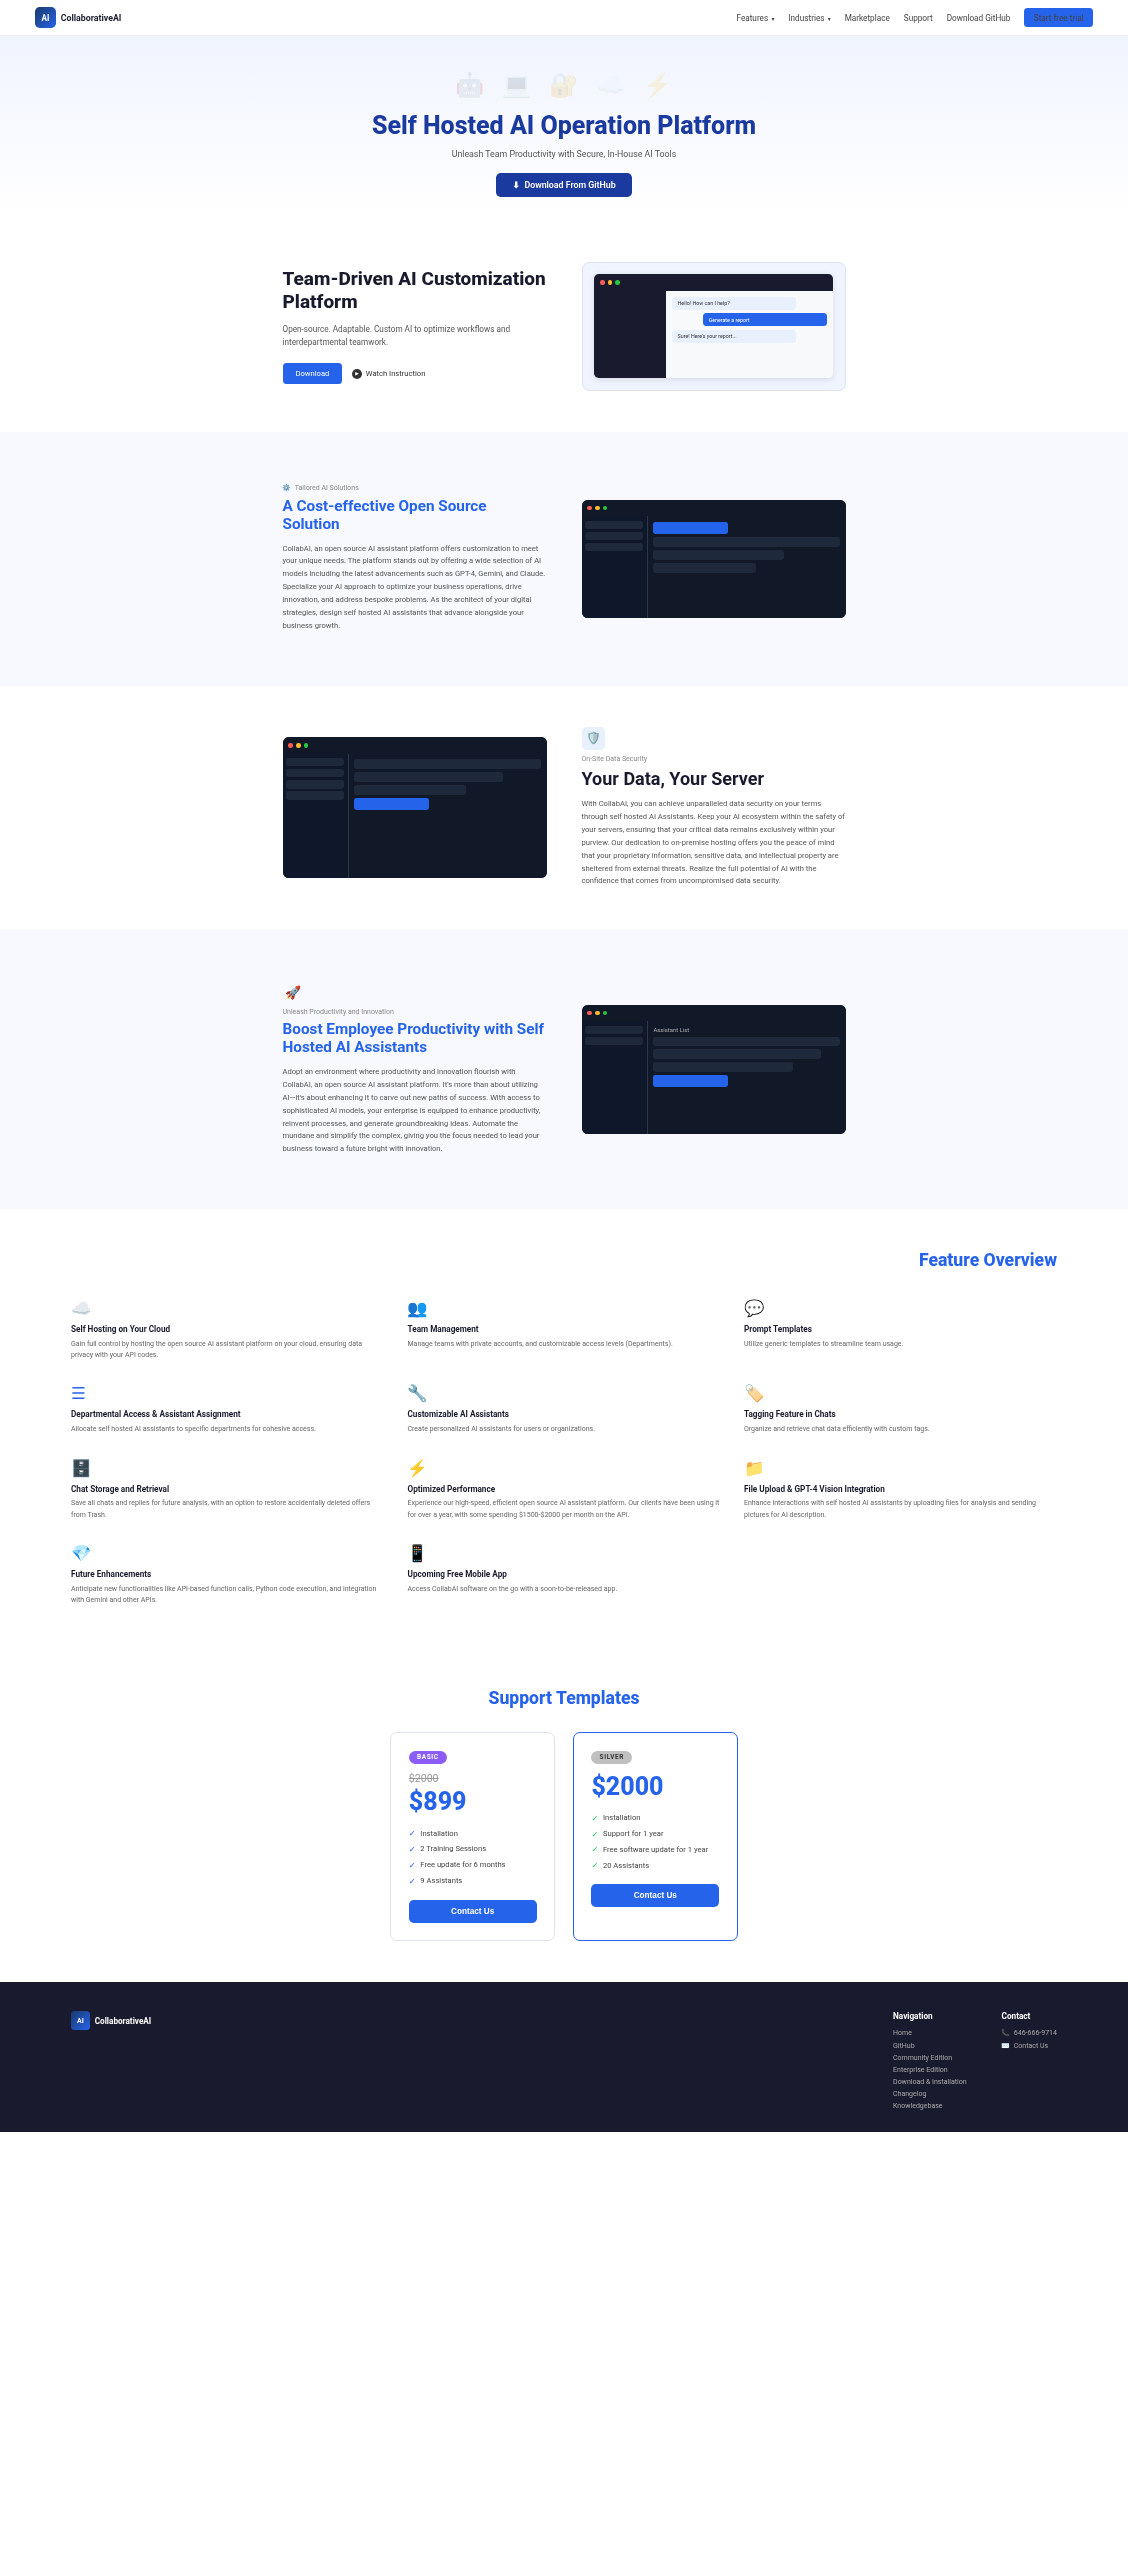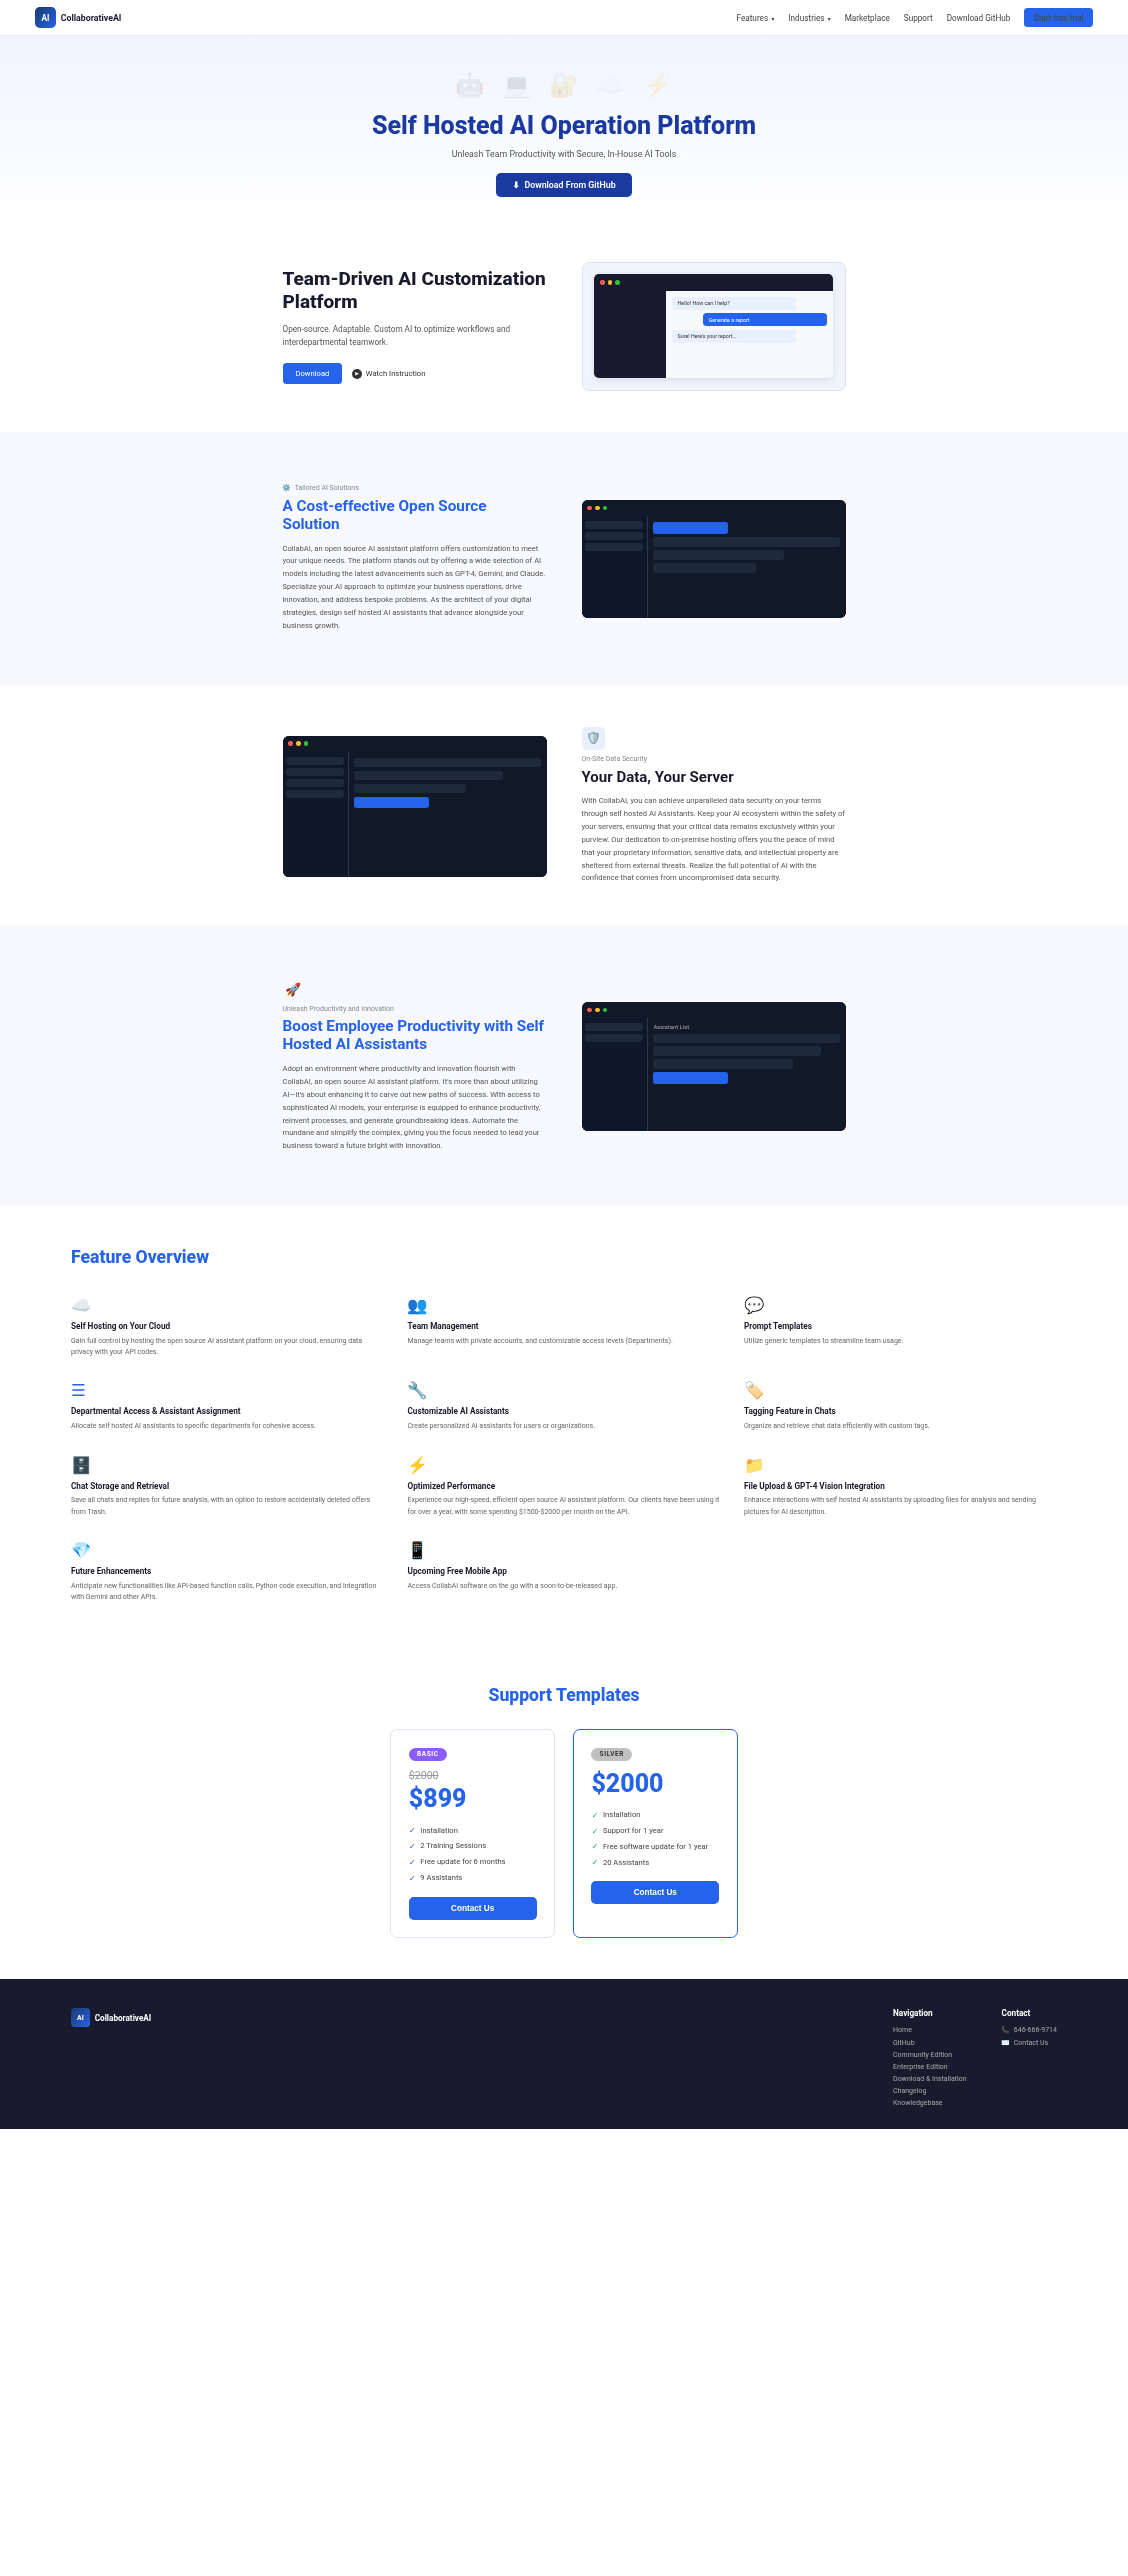--- a/index.html
+++ b/index.html
@@ -58,35 +58,35 @@
     .dark-sidebar { width: 25%; background: #0f172a; border-right: 0.6px solid #2d3748; padding: 4.7px 3.5px; }
     .dark-sidebar-item { background: #1e293b; border-radius: 2.4px; height: 8.2px; margin-bottom: 2.9px; }
     .dark-main { flex: 1; padding: 5.9px; }
     .dark-row { background: #1e293b; height: 9.4px; border-radius: 2.4px; margin-bottom: 3.5px; }
     .dark-row-blue { background: #2563eb; height: 11.8px; border-radius: 2.4px; margin-bottom: 3.5px; width: 40%; }
 
     
     .section-data { display: flex; align-items: center; gap: 35px; padding: 41px 71px; max-width: 705px; margin: 0 auto; }
     .section-data-img { flex: 1; }
     .section-data-text { flex: 1; }
-    .section-data-text h2 { font-size: 15px; font-weight: 700; color: #1a1a2e; margin-bottom: 9.4px; }
+    .section-data-text h2 { font-size: 18px; font-weight: 700; color: #1a1a2e; margin-bottom: 9.4px; }
     .section-data-text p { color: #555; font-size: 7.6px; line-height: 1.7; }
     .shield-icon-wrap { width: 23.5px; height: 23.5px; background: #e8f0fe; border-radius: 4.7px; display: flex; align-items: center; justify-content: center; margin-bottom: 4.7px; color: #2563eb; font-size: 11.8px; }
 
     
     .section-boost { display: flex; align-items: center; gap: 35px; padding: 41px 71px; max-width: 705px; margin: 0 auto; }
     .section-boost-text { flex: 1; }
     .section-boost-text h2 { font-size: 15.3px; font-weight: 700; color: #2563eb; margin-bottom: 9.4px; }
     .section-boost-text p { color: #555; font-size: 7.6px; line-height: 1.7; }
     .section-boost-img { flex: 1; }
     .rocket-icon-wrap { width: 21px; height: 21px; display: flex; align-items: center; justify-content: center; margin-bottom: 4.7px; color: #2563eb; font-size: 13px; }
 
     
     .feature-section { padding: 41px 71px; background: #fff; }
-    .feature-section h2 { text-align: left; font-size: 17.6px; font-weight: 800; color: #2563eb; margin-bottom: 29px; }
+    .feature-section h2 { text-align: right; font-size: 17.6px; font-weight: 800; color: #2563eb; margin-bottom: 29px; }
     .features-grid { display: grid; grid-template-columns: repeat(3, 1fr); gap: 23.5px; }
     .feature-item { }
     .feature-icon { font-size: 16.5px; margin-bottom: 5.9px; color: #2563eb; }
     .feature-title { font-size: 8.2px; font-weight: 700; color: #1a1a2e; margin-bottom: 4.7px; }
     .feature-desc { font-size: 7px; color: #666; line-height: 1.6; }
 
     
     .support-section { padding: 41px 71px; background: #fff; }
     .support-section h2 { text-align: center; font-size: 17.6px; font-weight: 800; color: #2563eb; margin-bottom: 23.5px; }
     .packages-row { display: flex; justify-content: center; gap: 17.6px; }

